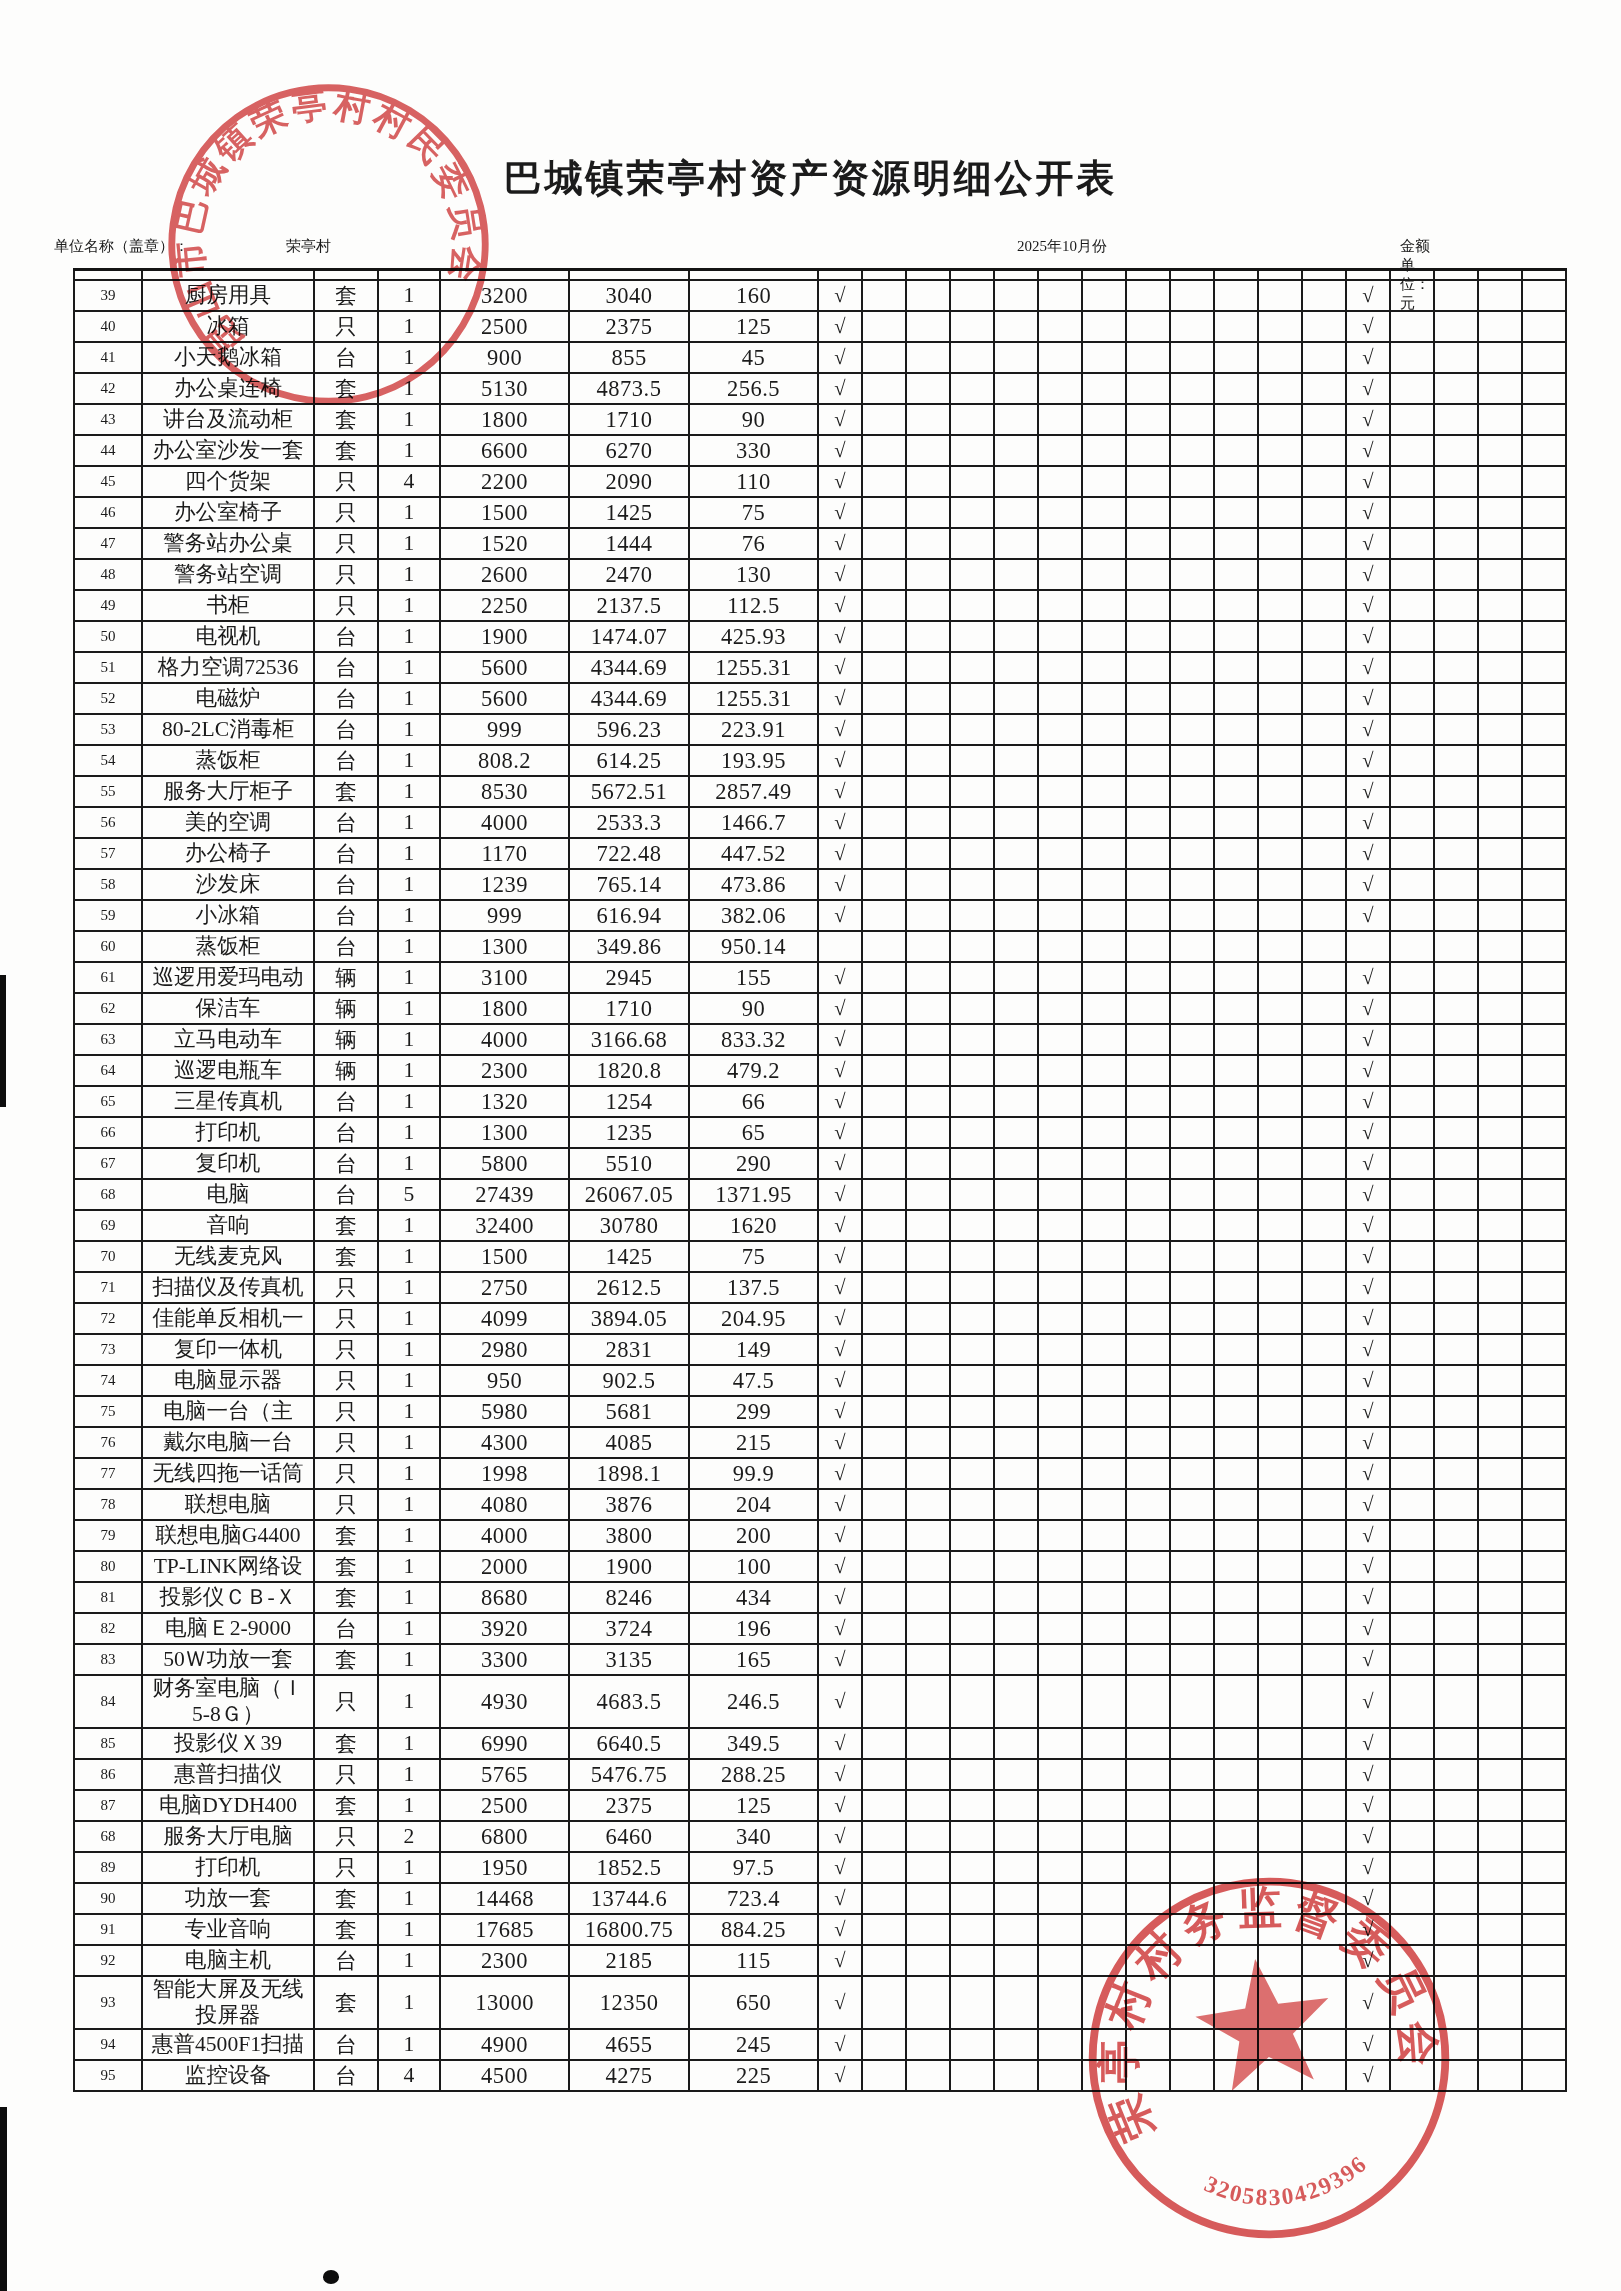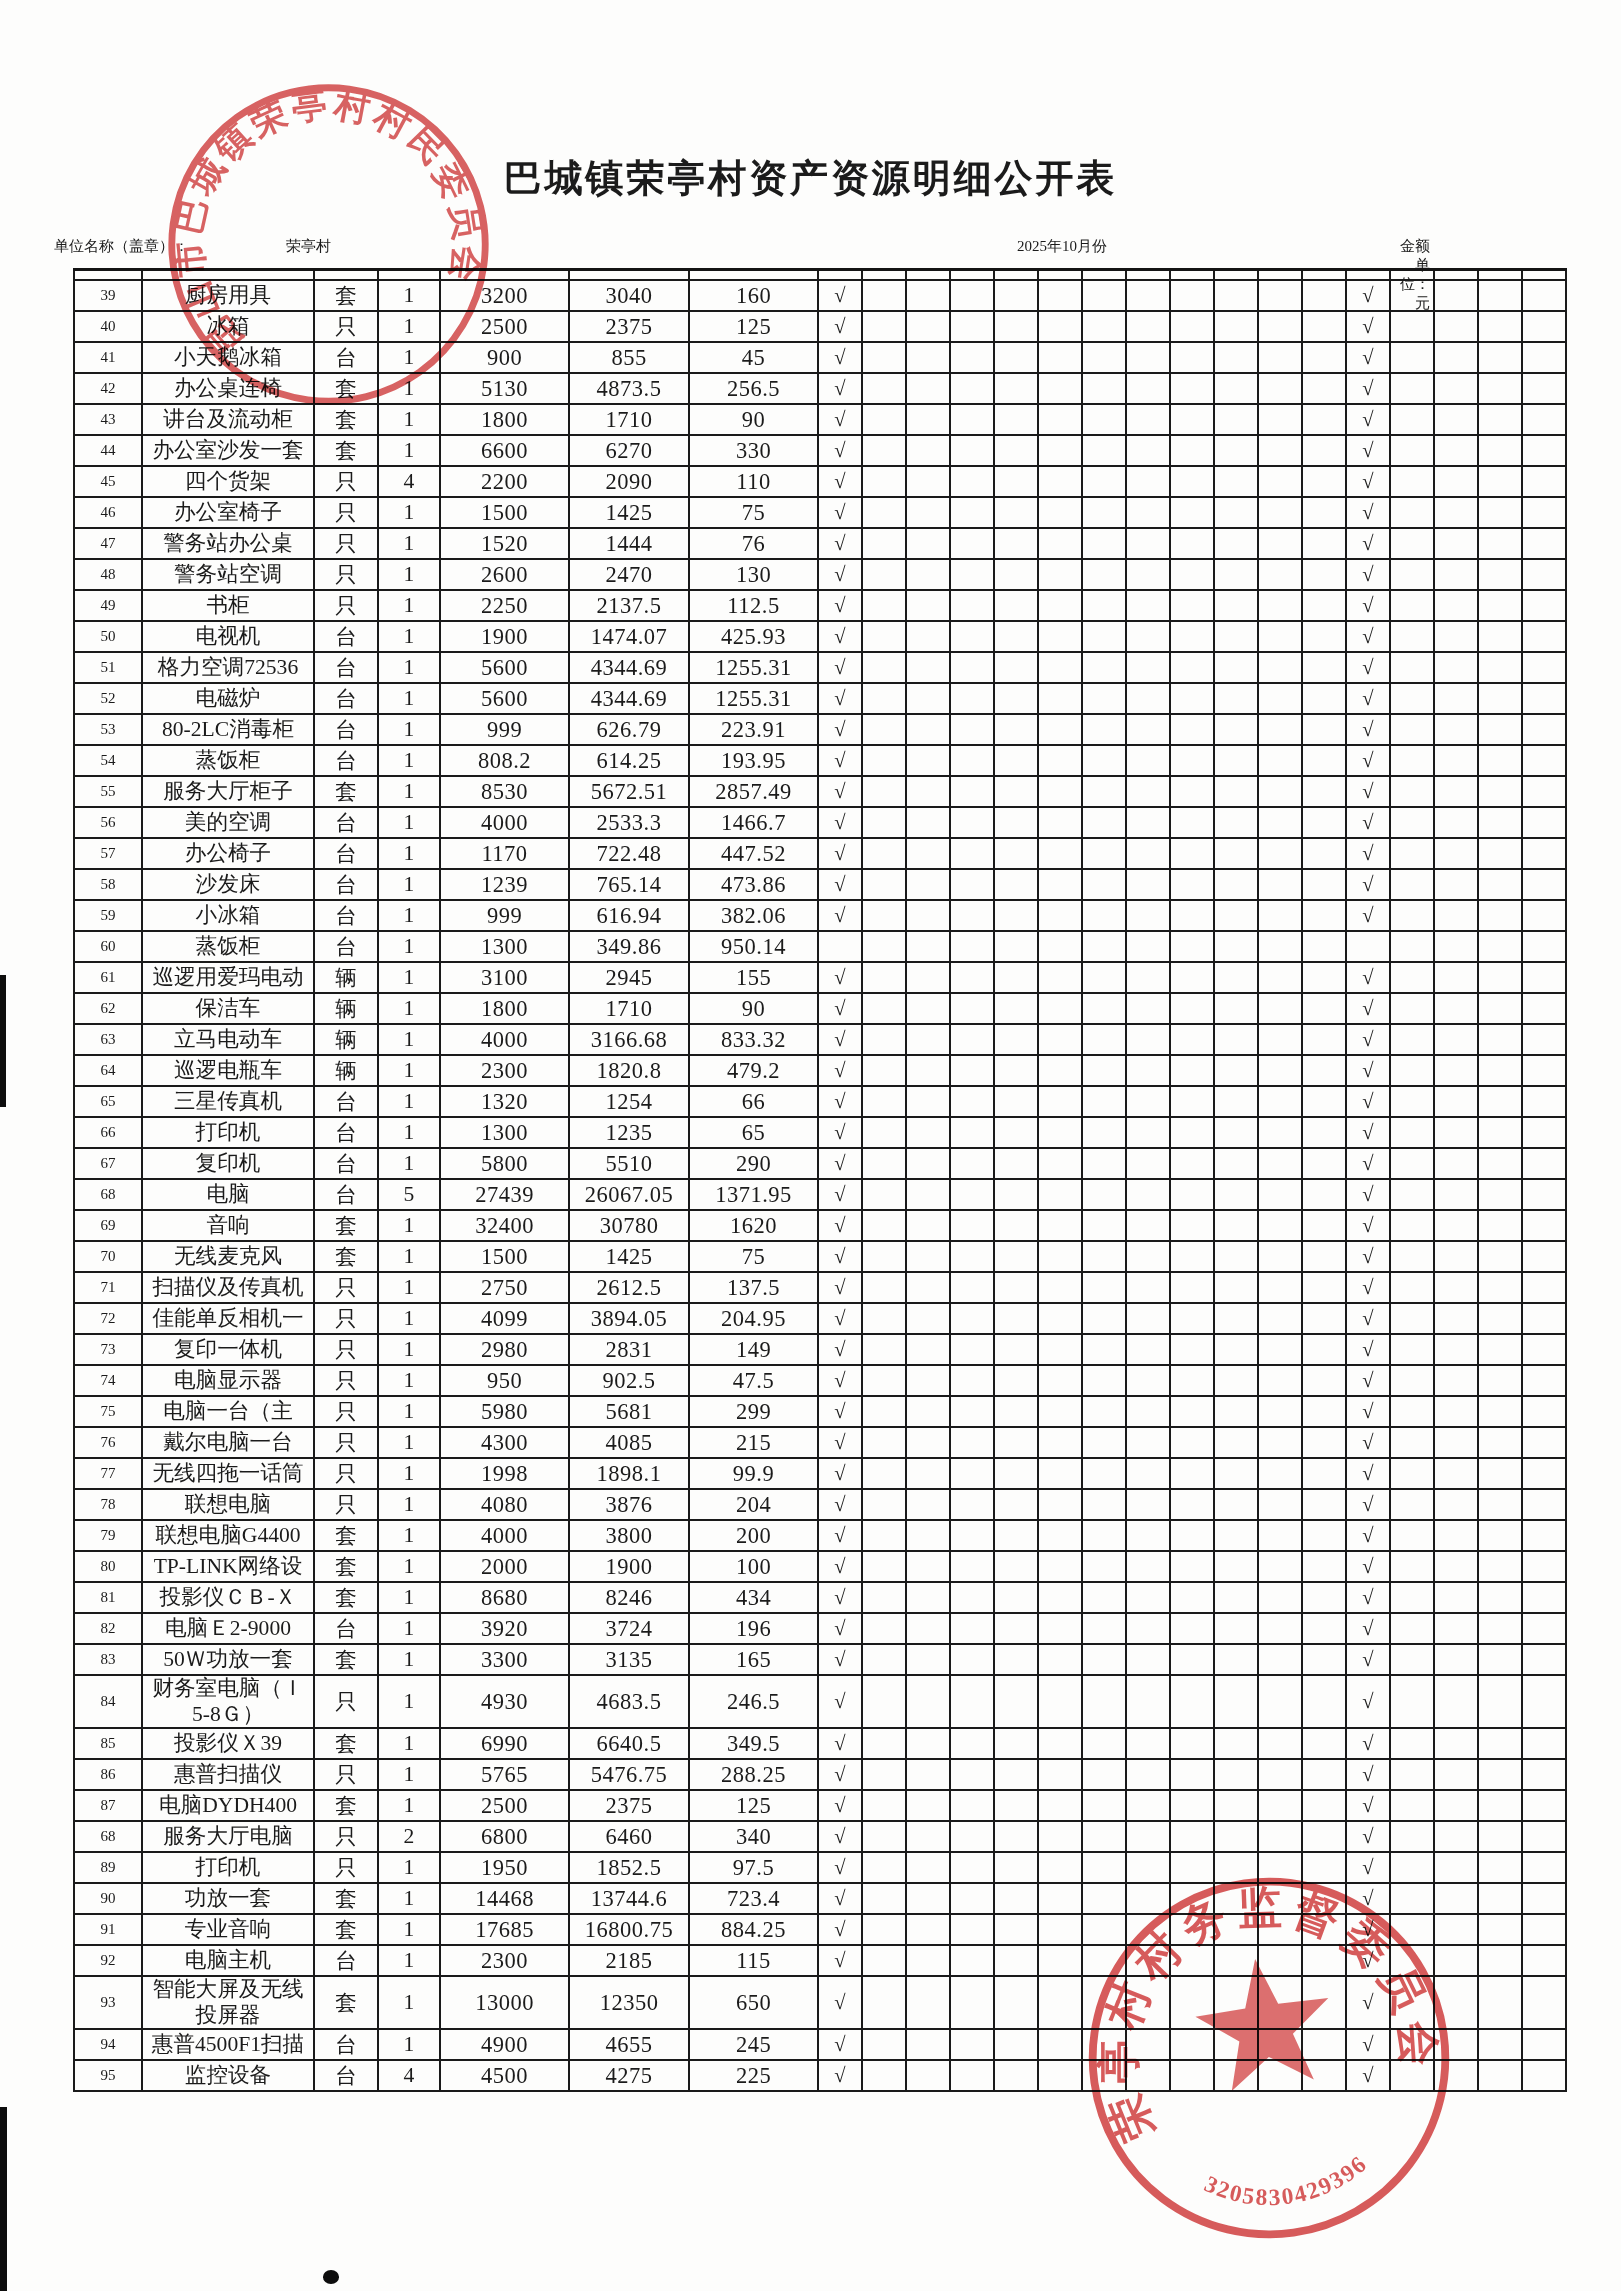--- a/index.html
+++ b/index.html
@@ -12,21 +12,21 @@
   .page{position:absolute;inset:0;}
   .title{
     position:absolute;top:153px;left:0;width:1621px;
     text-align:center;font-size:38px;font-weight:bold;letter-spacing:2.9px;
     margin:0;
   }
   .info-row{position:absolute;top:237px;left:0;width:1419px;height:29px;font-size:15px;}
   .unit-label{position:absolute;left:54px;}
   .unit-name{position:absolute;left:286px;}
   .period{position:absolute;left:1017px;font-family:Liberation Serif, serif;}
-  .amount-unit{position:absolute;left:1400px;text-align:right;}
+  .amount-unit{position:absolute;left:1400px;}
 
   table.sheet{
     position:absolute;left:73px;top:268px;
     width:1492px;border-collapse:collapse;table-layout:fixed;
     border:2.9px solid #141414;border-top-width:3.9px;border-bottom-width:2.9px;
   }
   table.sheet th,table.sheet td{
     border:2px solid #1a1a1a;padding:0 2px;text-align:center;vertical-align:middle;
     overflow:hidden;
   }
@@ -486,21 +486,21 @@
           <td class="c-tick"></td>
           <td class="c-tick"></td>
           <td class="c-tick"></td>
         </tr>
         <tr>
           <td class="c-no">53</td>
           <td class="c-name">80-2LC消毒柜</td>
           <td class="c-unit">台</td>
           <td class="c-qty">1</td>
           <td class="num">999</td>
-          <td class="num">626.79</td>
+          <td class="num">596.23</td>
           <td class="num">223.91</td>
           <td class="c-tick hv">√</td>
           <td class="c-tick"></td>
           <td class="c-tick"></td>
           <td class="c-tick"></td>
           <td class="c-tick"></td>
           <td class="c-tick"></td>
           <td class="c-tick"></td>
           <td class="c-tick"></td>
           <td class="c-tick hv"></td>

